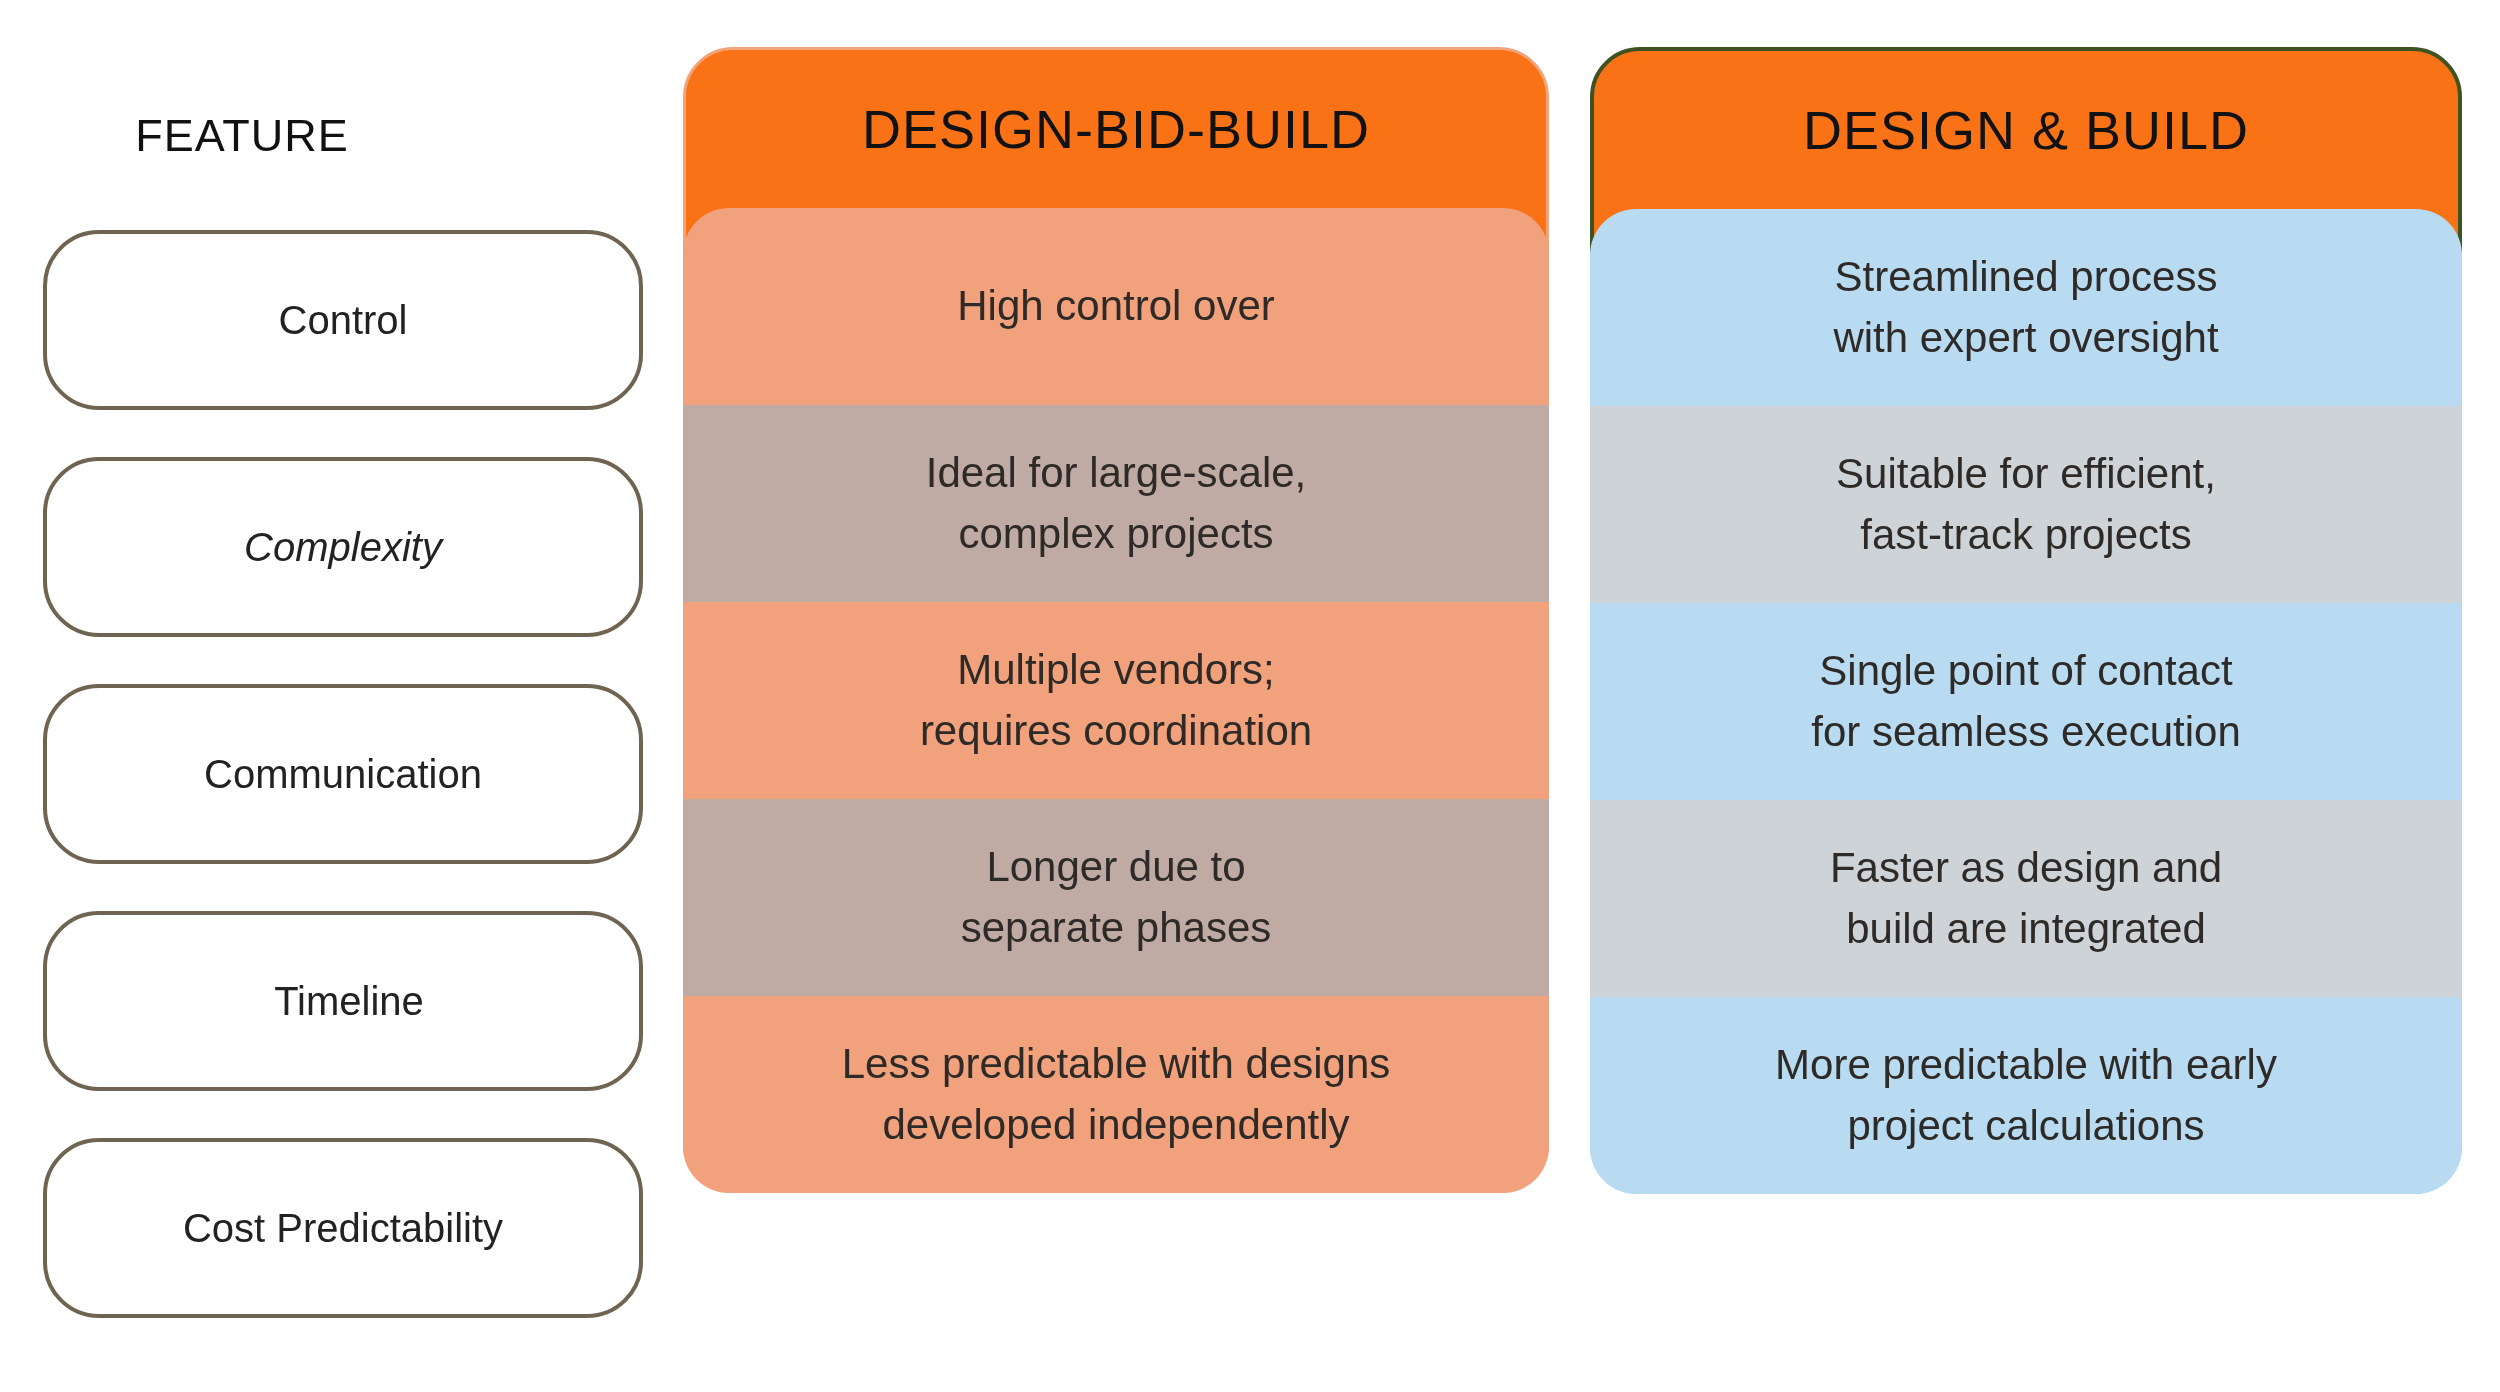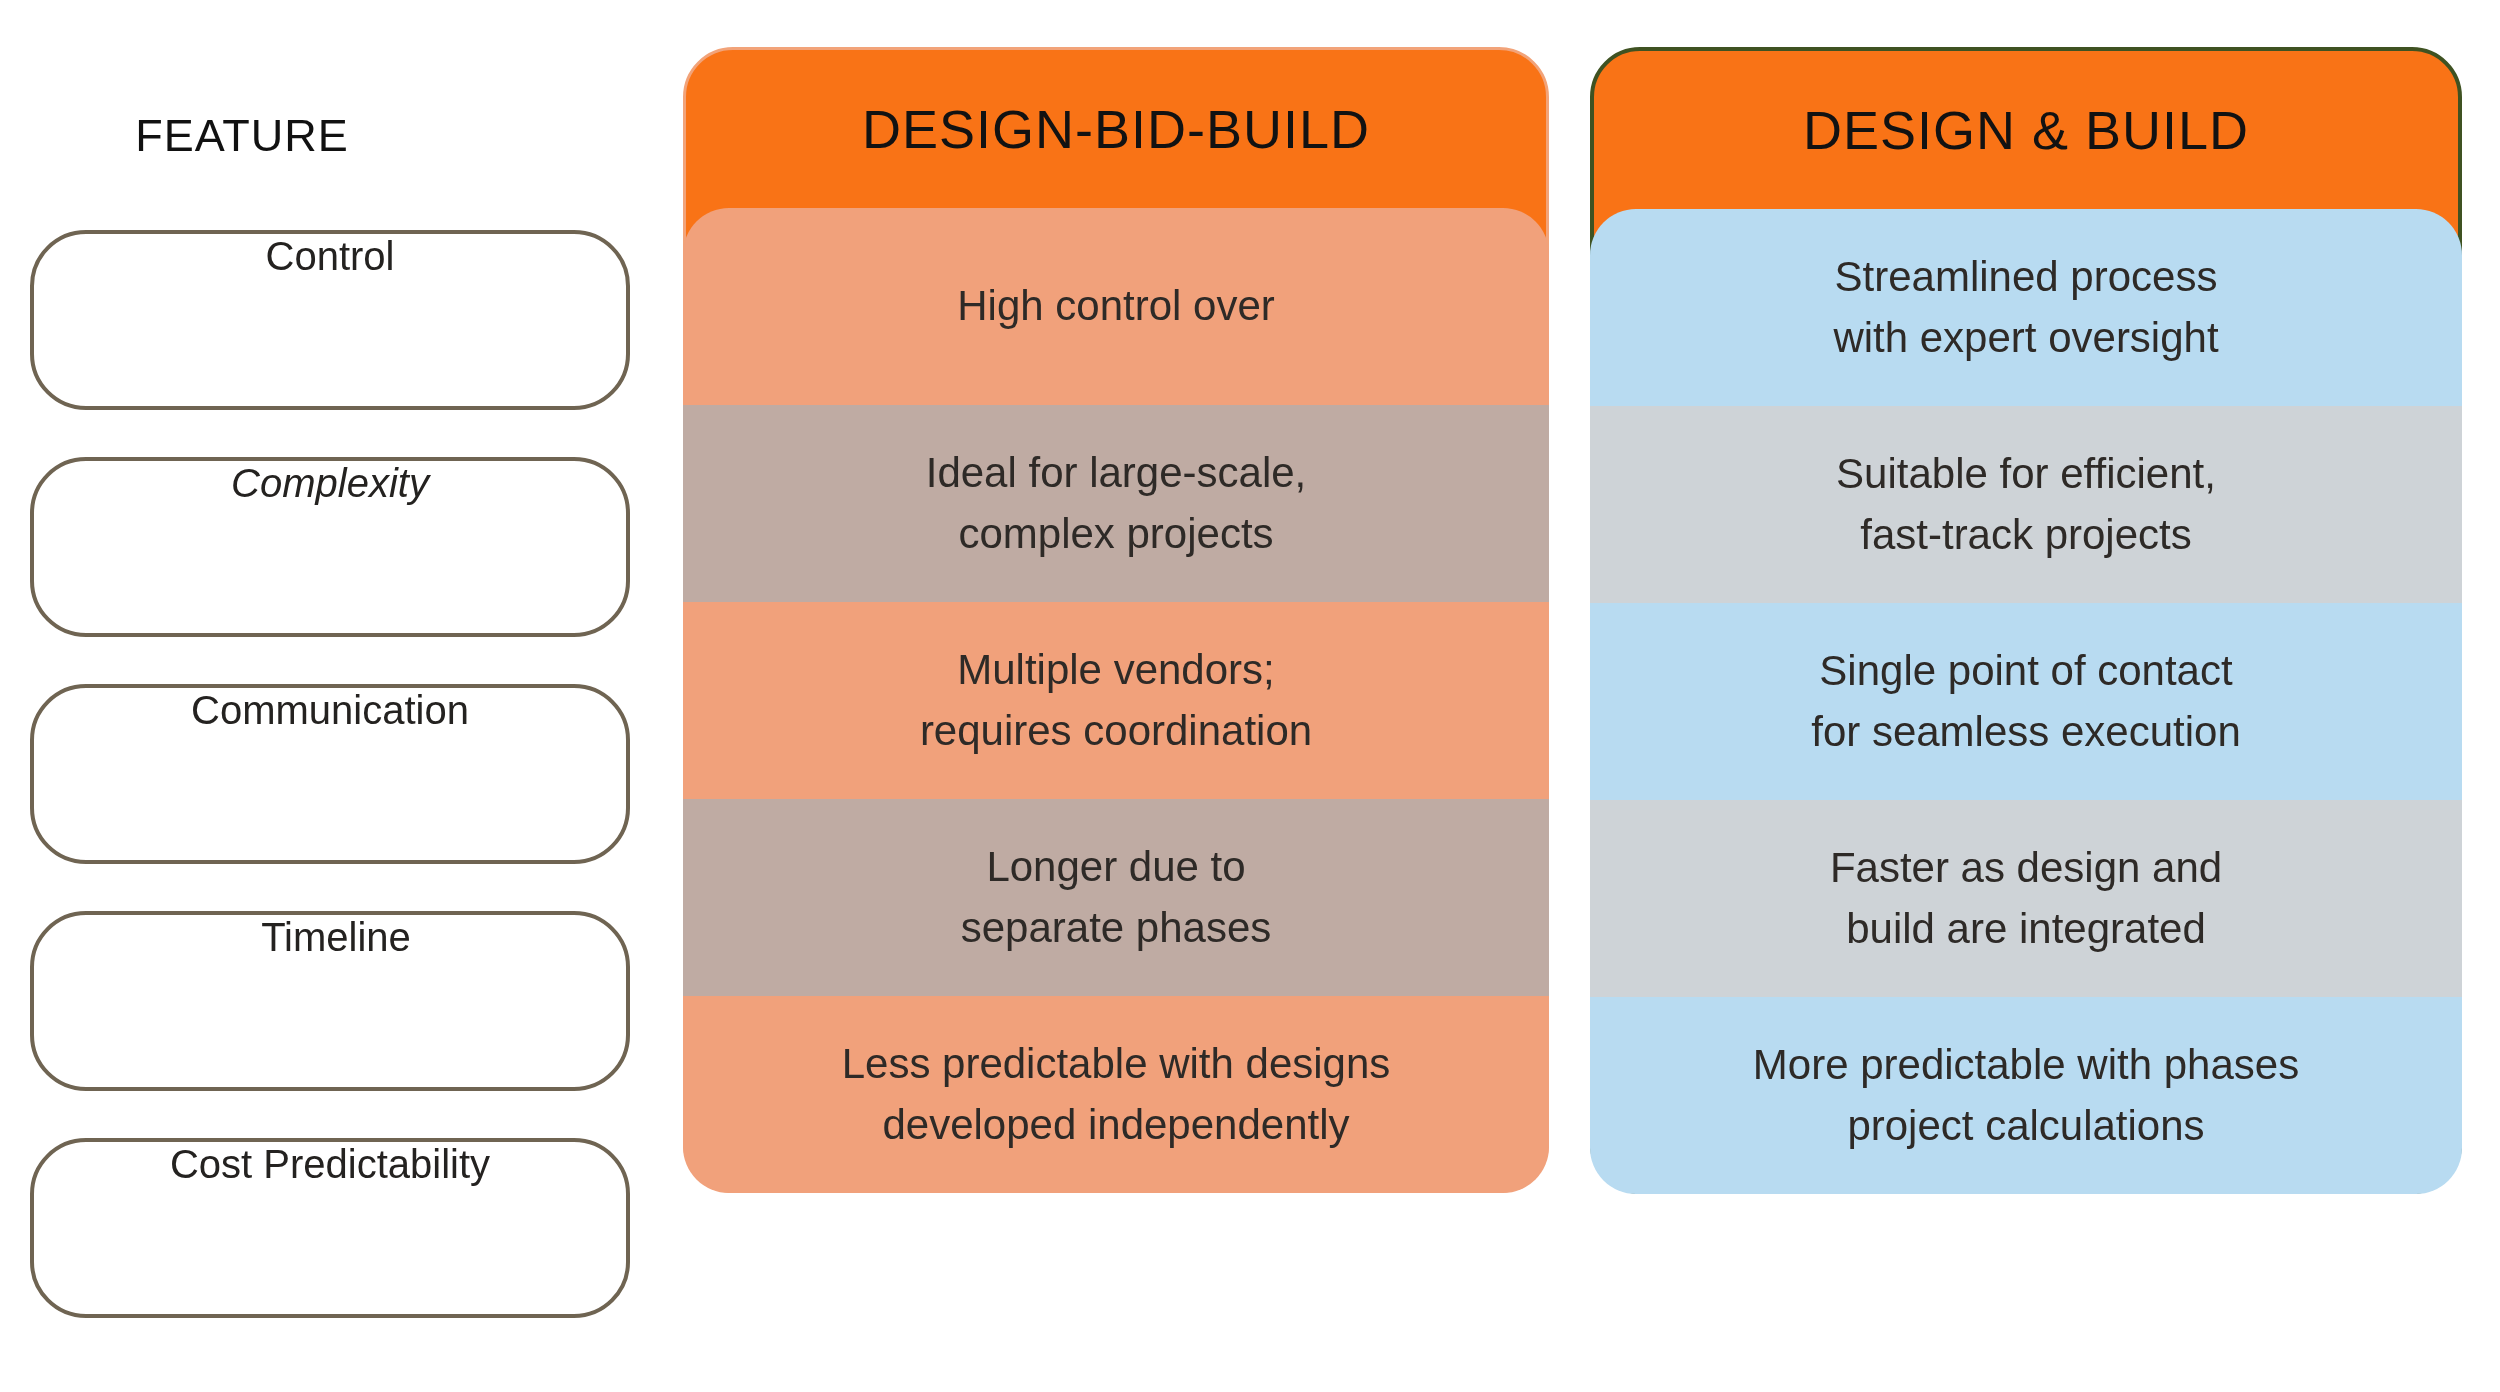--- a/index.html
+++ b/index.html
@@ -11,24 +11,24 @@
   }
   .canvas{position:absolute;inset:0;}
 
   
   .feature-head{
     position:absolute;left:42px;top:108px;width:400px;height:56px;
     line-height:56px;text-align:center;
     font-size:45px;letter-spacing:1px;color:#111111;
   }
   .pill{
-    position:absolute;left:30px;width:600px;height:180px;
+    position:absolute;left:43px;width:600px;height:180px;
     background:#ffffff;border:4px solid #6f6452;border-radius:56px;
     box-sizing:border-box;
-    display:flex;align-items:flex-start;justify-content:center;
+    display:flex;align-items:center;justify-content:center;
     font-size:40px;color:#242220;
   }
   .pill.p1{top:230px;}
   .pill.p2{top:457px;font-style:italic;}
   .pill.p3{top:684px;}
   .pill.p4{top:911px;padding-left:12px;}
   .pill.p5{top:1138px;}
 
   
   .col{
@@ -121,19 +121,19 @@
       </div>
       <div class="row">
         <span>Single point of contact</span>
         <span>for seamless execution</span>
       </div>
       <div class="row">
         <span>Faster as design and</span>
         <span>build are integrated</span>
       </div>
       <div class="row">
-        <span>More predictable with phases</span>
+        <span>More predictable with early</span>
         <span>project calculations</span>
       </div>
     </div>
   </section>
 
 </div>
 
 </body></html>

